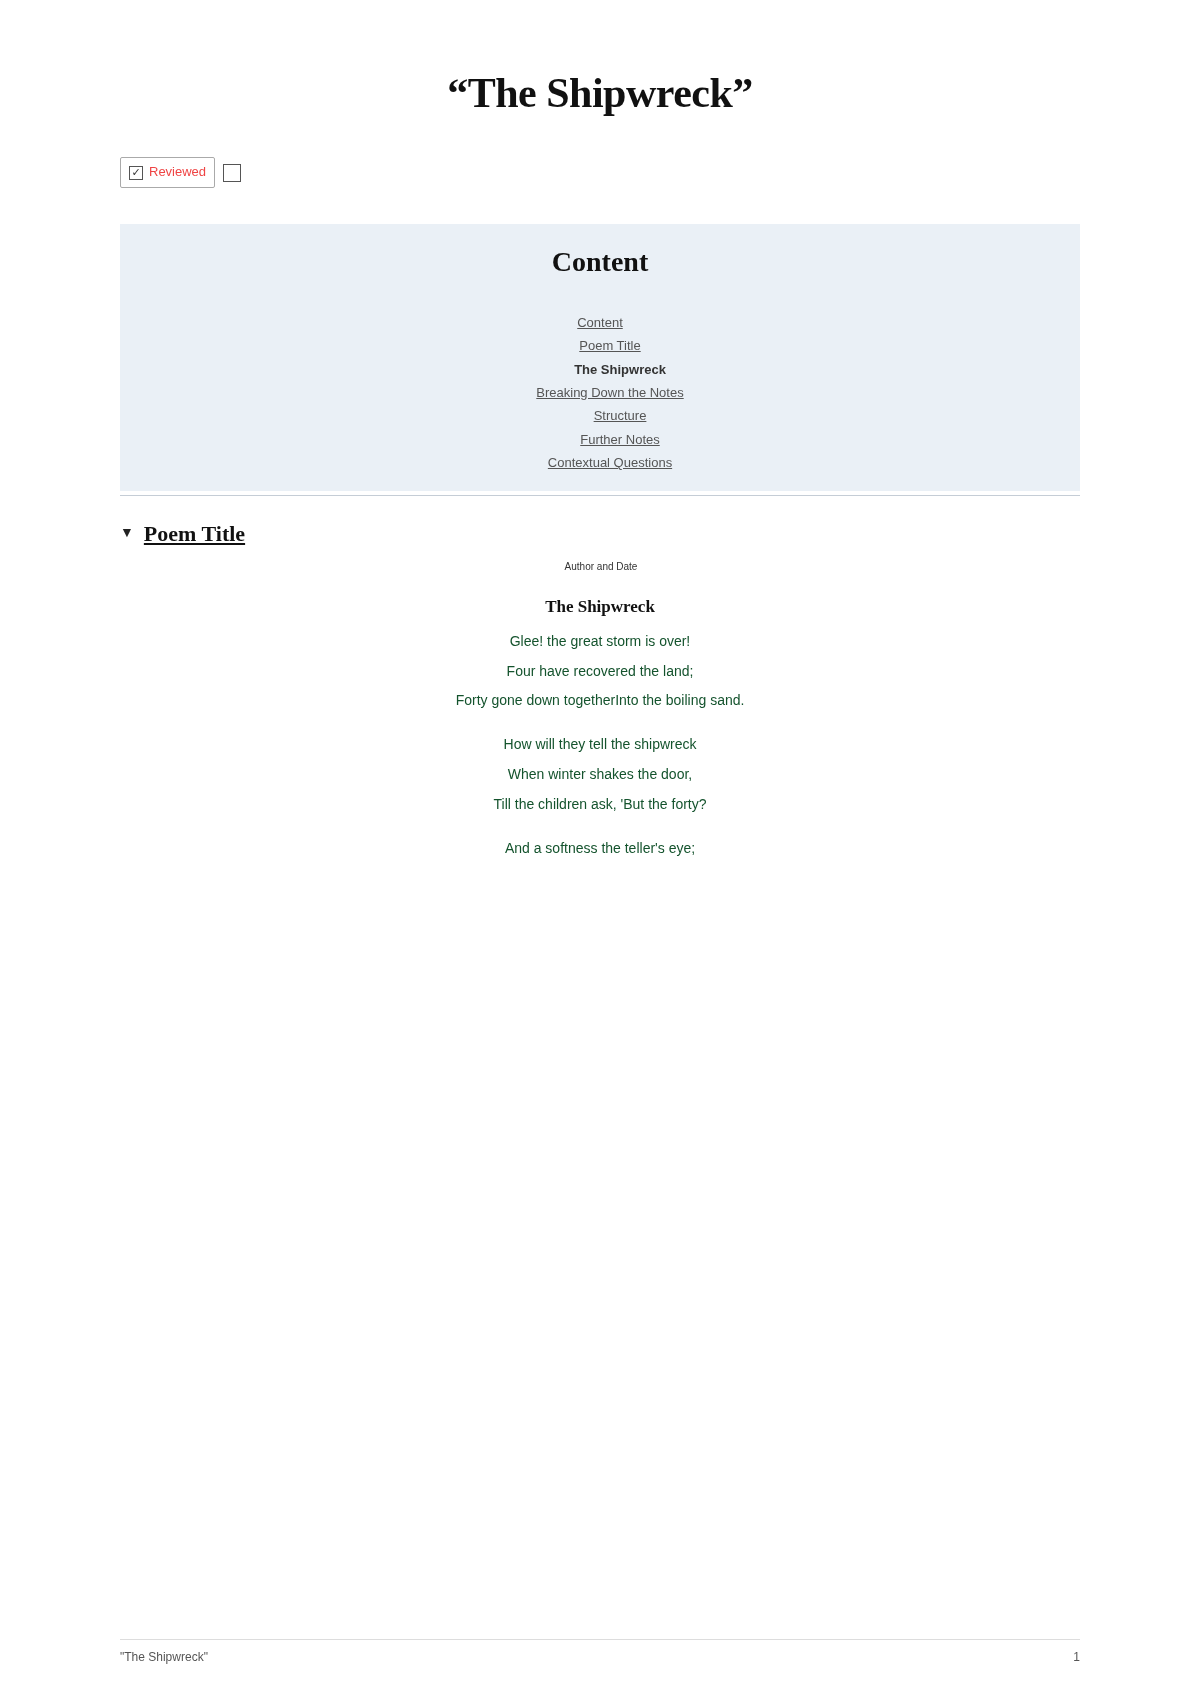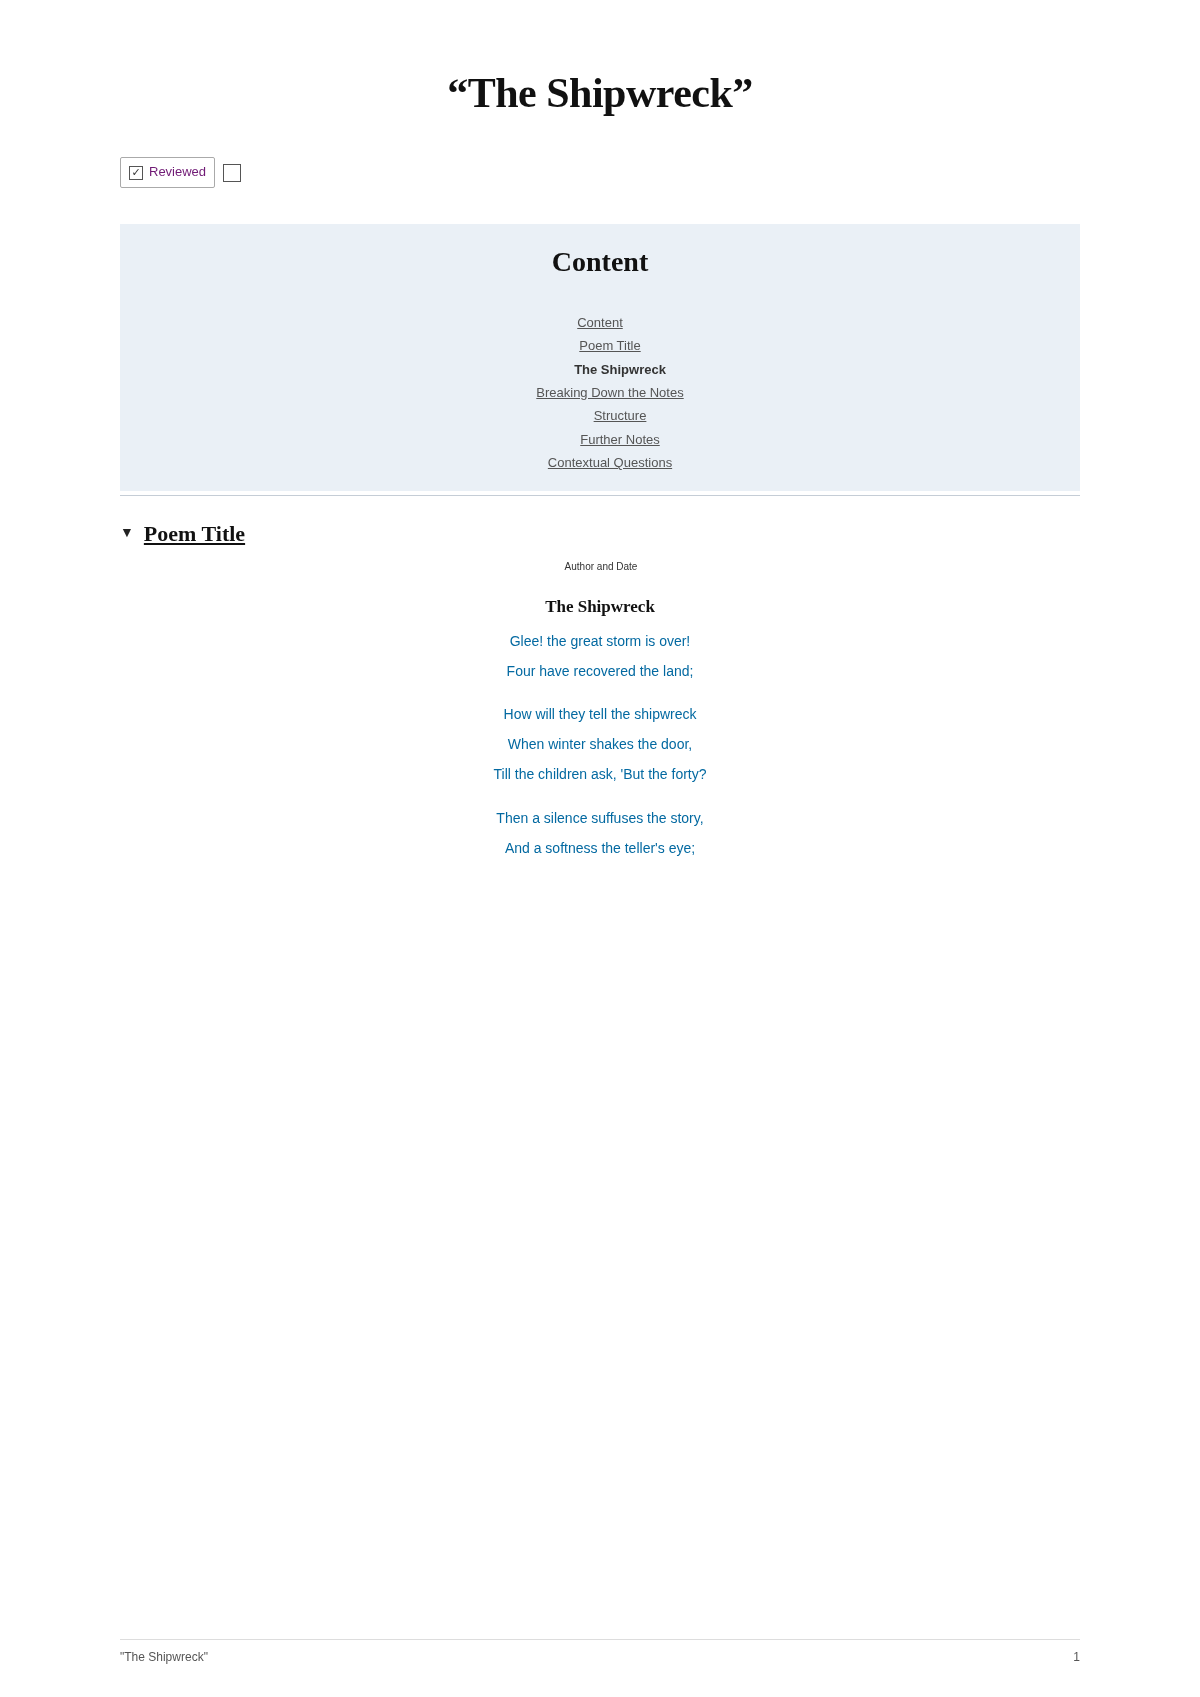--- a/index.html
+++ b/index.html
@@ -69,21 +69,21 @@
       width: 18px;
       height: 18px;
       border: 1px solid #555;
       background: #fff;
       display: inline-block;
       flex-shrink: 0;
     }
 
     .reviewed-label {
       font-size: 13px;
-      color: #701a75;
+      color: #ef4444;
       font-family: Arial, sans-serif;
     }
 
     .content-heading {
       font-size: 28px;
       font-weight: 900;
       font-family: Georgia, serif;
       color: #111;
       margin-bottom: 10px;
     }
@@ -150,21 +150,21 @@
       font-size: 17px;
       font-weight: 700;
       font-family: Georgia, serif;
       color: #111;
       margin-bottom: 10px;
       margin-top: 16px;
     }
 
     .poem-line {
       font-size: 14px;
-      color: #0369a1;
+      color: #14532d;
       font-family: Arial, sans-serif;
       margin-bottom: 6px;
       line-height: 1.7;
     }
 
     .poem-stanza {
       margin-bottom: 20px;
     }
 
     .divider {
@@ -245,31 +245,31 @@
     <span class="section-title">Poem Title</span>
   </div>
 
   <div class="author-date">Author and Date</div>
 
   <div class="poem-title-sub">The Shipwreck</div>
 
   <div class="poem-stanza">
     <p class="poem-line">Glee! the great storm is over!</p>
     <p class="poem-line">Four have recovered the land;</p>
+    <p class="poem-line">Forty gone down togetherInto the boiling sand.</p>
   </div>
 
 
   <div class="poem-stanza">
     <p class="poem-line">How will they tell the shipwreck</p>
     <p class="poem-line">When winter shakes the door,</p>
     <p class="poem-line">Till the children ask, 'But the forty?</p>
   </div>
 
   <div class="poem-stanza">
-    <p class="poem-line">Then a silence suffuses the story,</p>
     <p class="poem-line">And a softness the teller's eye;</p>
   </div>
 
   <div class="footer">
     <span class="footer-title">"The Shipwreck"</span>
     <span class="footer-page">1</span>
   </div>
 
 </div>
 

